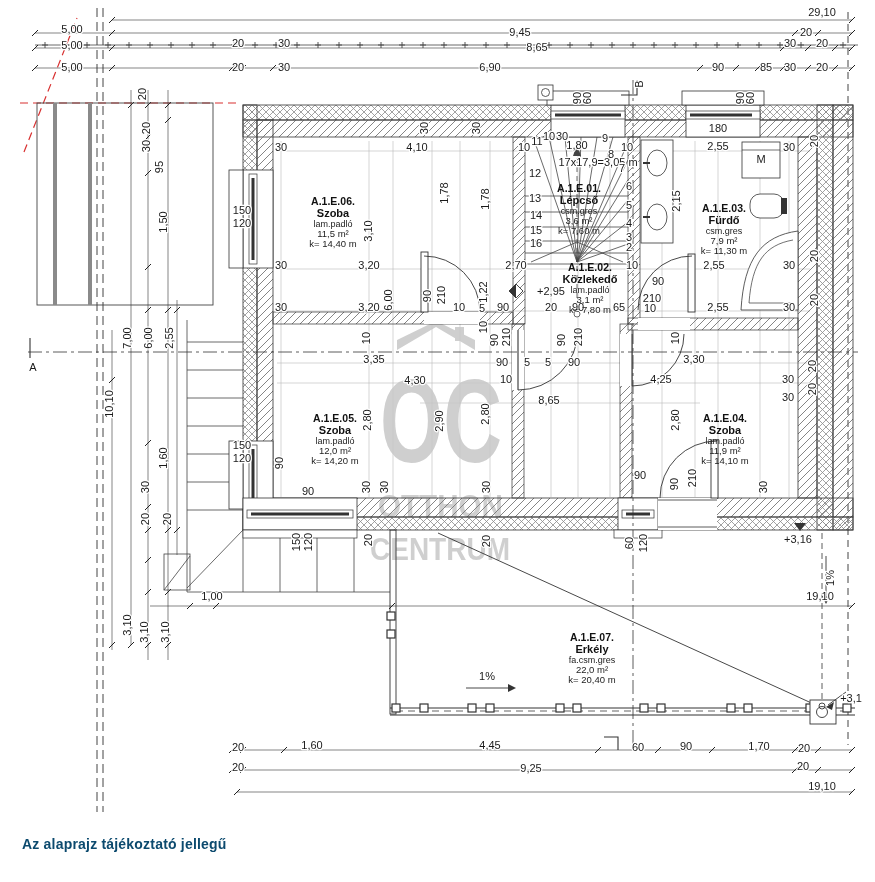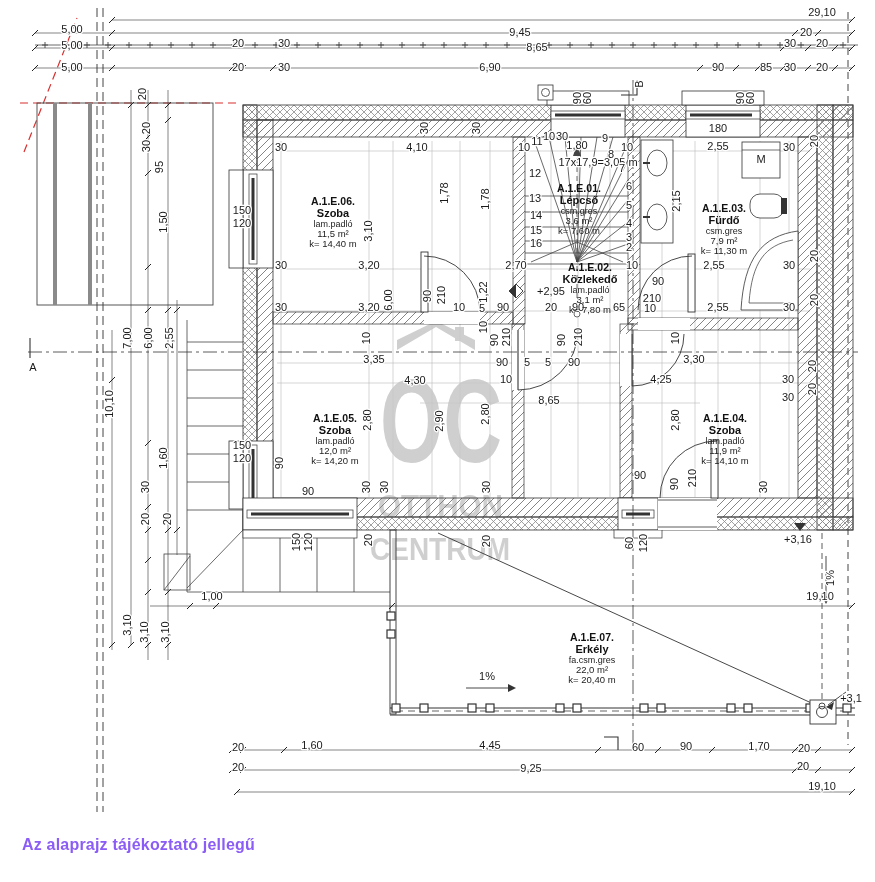--- a/index.html
+++ b/index.html
@@ -6,21 +6,21 @@
   .frame{position:relative;width:875px;height:882px;background:#fff;overflow:hidden}
   svg{position:absolute;left:0;top:0;display:block}
   text{font-family:"Liberation Sans",sans-serif}
   .dim{font-size:11px;fill:#1a1a1a;text-anchor:middle;paint-order:stroke;stroke:#fff;stroke-width:2.5px;stroke-linejoin:round}
   .rt{font-size:10.5px;font-weight:bold;fill:#111;text-anchor:middle}
   .rn{font-size:11px;font-weight:bold;fill:#111;text-anchor:middle}
   .rs{font-size:9px;fill:#222;text-anchor:middle}
   .rs2{font-size:9.5px;fill:#222;text-anchor:middle}
   .wm{fill:#c7c7c7;font-weight:bold}
   .caption{position:absolute;left:22px;top:836px;font-family:"Liberation Sans",sans-serif;
-           font-size:16px;font-weight:bold;color:#8b5cf6;letter-spacing:.2px}
+           font-size:14px;font-weight:bold;color:#0c4a6e;letter-spacing:.2px}
 </style>
 </head>
 <body>
 
 <div class="frame">
 <svg width="875" height="882" viewBox="0 0 875 882">
   <defs>
     <pattern id="hx" width="7" height="7" patternUnits="userSpaceOnUse">
       <path d="M0,0 L7,7 M7,0 L0,7" stroke="#8a8a8a" stroke-width="0.8"></path>
     </pattern>

